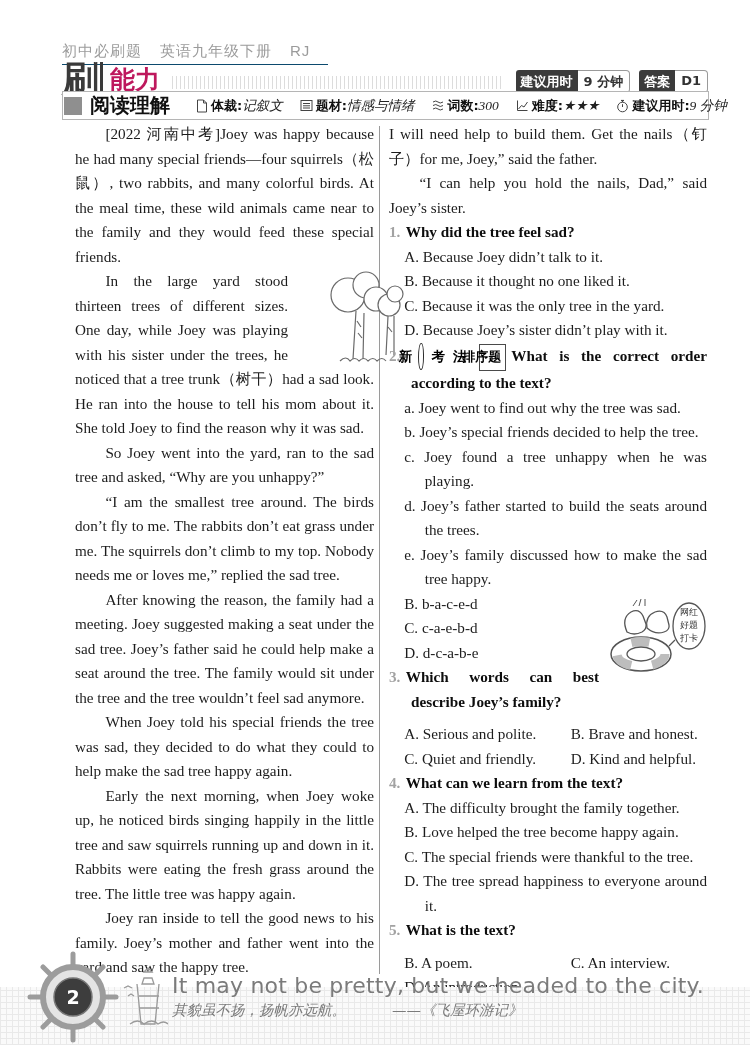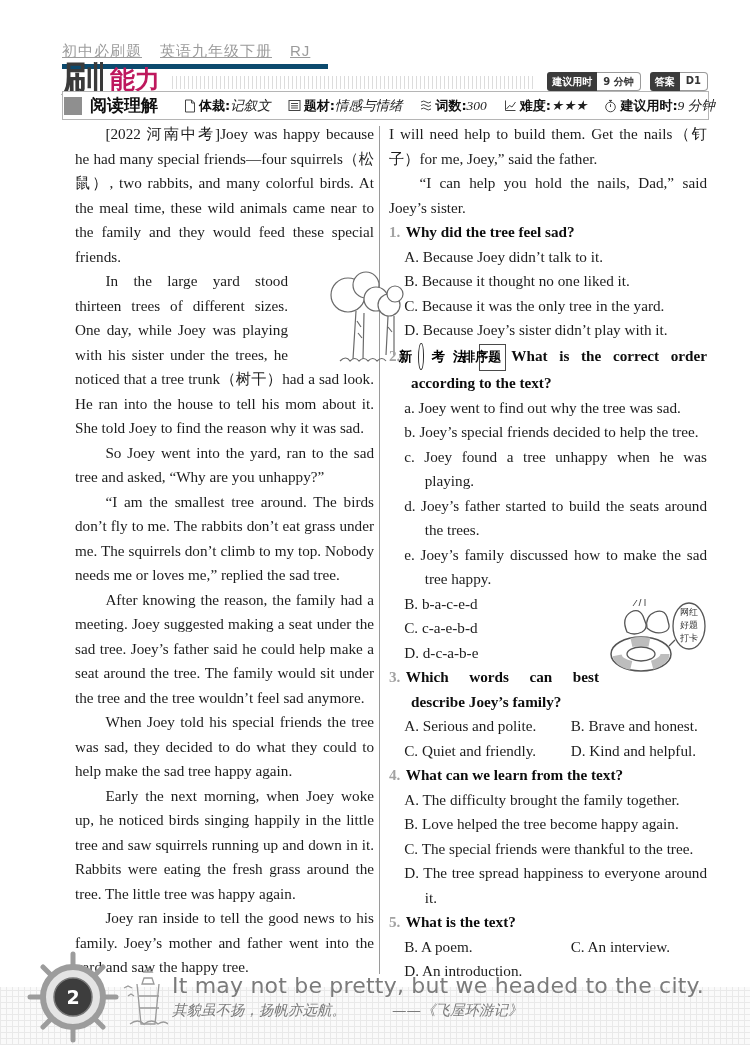--- a/index.html
+++ b/index.html
@@ -6,78 +6,78 @@
   body{
     width:750px;height:1045px;position:relative;background:#ffffff;
     font-family:"Liberation Serif","DejaVu Serif",serif;color:#1c1c1c;
     overflow:hidden;
   }
   
   .breadcrumb{
     position:absolute;left:62px;top:42px;
     font-family:"Liberation Sans","DejaVu Sans",sans-serif;
     font-size:15px;color:#9b9b9b;letter-spacing:1px;
-    border-bottom:5px solid #0c4a6e;padding-bottom:3px;text-decoration:underline;
+    border-bottom:1px solid #0c4a6e;padding-bottom:3px;
   }
   .breadcrumb span{margin-right:18px;}
   .title-row{
     position:absolute;left:62px;top:60px;width:646px;height:38px;
     display:flex;align-items:center;
   }
   .logo-char{
     font-family:"DejaVu Sans",sans-serif;font-weight:bold;
     font-size:37px;line-height:1;color:#3a3a3a;letter-spacing:-2px;
   }
   .logo-bar{width:3px;height:34px;background:#3a3a3a;margin:0 7px 0 3px;}
   .section-title{
     font-family:"DejaVu Sans",sans-serif;font-weight:bold;
     font-size:25px;color:#be185d;
   }
   .dots{
     flex:1;height:13px;margin:6px 12px 0 12px;
     background:repeating-linear-gradient(90deg,#dcdcdc 0 1px,transparent 1px 4px);
   }
   .badge-group{display:flex;gap:9px;margin-top:4px;}
-  .badge{display:flex;align-items:stretch;font-family:"DejaVu Sans",sans-serif;font-size:10px;}
+  .badge{display:flex;align-items:stretch;font-family:"DejaVu Sans",sans-serif;font-size:13px;}
   .badge-label{
     background:#3b3b3b;color:#fff;padding:3px 5px 2px;border-radius:3px 0 0 3px;
     font-weight:bold;white-space:nowrap;
   }
   .badge-value{
     background:#fff;border:1px solid #9a9a9a;border-left:none;color:#333;
     padding:2px 6px 1px;border-radius:0 4px 4px 0;font-weight:bold;white-space:nowrap;
   }
   .info-bar{
     position:absolute;left:62px;top:91px;width:645px;height:27px;
     border:1px solid #b5b5b5;background:#fff;display:flex;align-items:center;
   }
   .info-square{width:18px;height:18px;background:#8f8f8f;margin:0 8px 0 1px;flex:none;}
   .info-title{
-    font-family:"DejaVu Sans",sans-serif;font-weight:bold;font-size:17px;
+    font-family:"DejaVu Sans",sans-serif;font-weight:bold;font-size:20px;
     color:#101010;margin-right:26px;white-space:nowrap;
   }
   .meta-item{display:flex;align-items:center;margin-right:17px;white-space:nowrap;}
   .meta-icon{margin-right:3px;display:inline-flex;}
   .meta-label{font-family:"DejaVu Sans",sans-serif;font-weight:bold;font-size:13px;color:#111;}
   .meta-value{font-style:italic;font-size:13.5px;color:#222;}
   
   .col-divider{position:absolute;left:379px;top:126px;width:1px;height:848px;background:#9a9a9a;}
   .col{position:absolute;top:122px;font-size:15.2px;line-height:24.5px;text-align:justify;}
   .col-left{left:75px;width:299px;}
   .col-right{left:389px;width:318px;}
   .col p{margin:0;text-indent:2em;}
   .col p.no-indent{text-indent:0;}
   .tree-ill{float:right;width:78px;height:96px;margin:2px 0 0 8px;}
   
   .q-head{padding-left:1.45em;text-indent:-1.45em;}
   .q-num{font-weight:bold;color:#a2a2a2;margin-right:0.35em;}
   .q-stem{font-weight:bold;color:#0d0d0d;}
   .q-body{margin-left:1.0em;}
   .opt{padding-left:1.35em;text-indent:-1.35em;}
-  .two-col{display:grid;grid-template-columns:55% 45%;}
+  .two-col{display:grid;grid-template-columns:55% 45%;margin-top:8px;}
   .tag-new{font-family:"DejaVu Sans",sans-serif;font-weight:bold;font-size:13.5px;color:#000000;font-style:normal;padding-left:12px;}
   .circ{display:inline-block;border:1.5px solid #2e2e2e;border-radius:55% 45% 50% 50%;padding:0 2px 1px;}
   .tag-box{
     display:inline-block;border:1px solid #4a4a4a;padding:0 4px 1px;margin:0 5px 0 5px;
     font-family:"DejaVu Sans",sans-serif;font-weight:bold;font-size:13px;color:#000;font-style:normal;
   }
   .buoy-ill{float:right;width:104px;height:88px;margin:0 0 0 4px;}
   
   .footer-band{
     position:absolute;left:0;top:987px;width:750px;height:58px;background-color:#fafafa;

